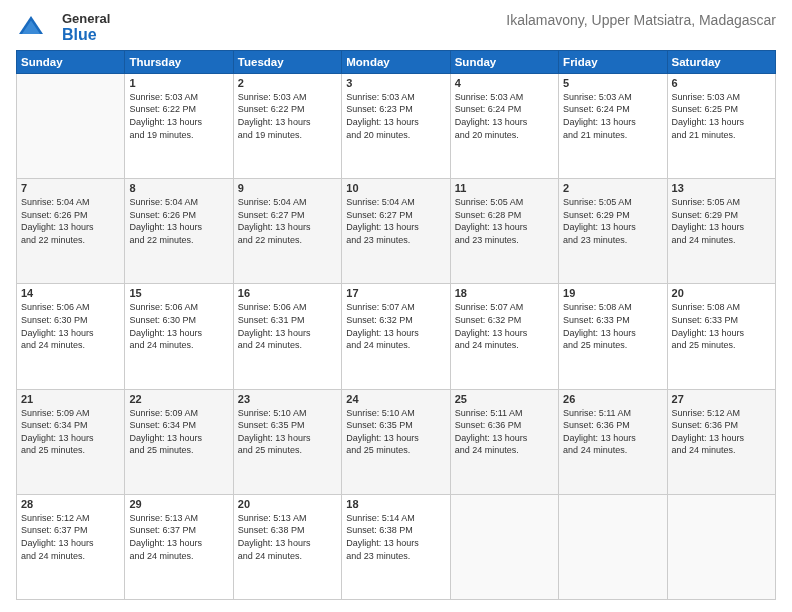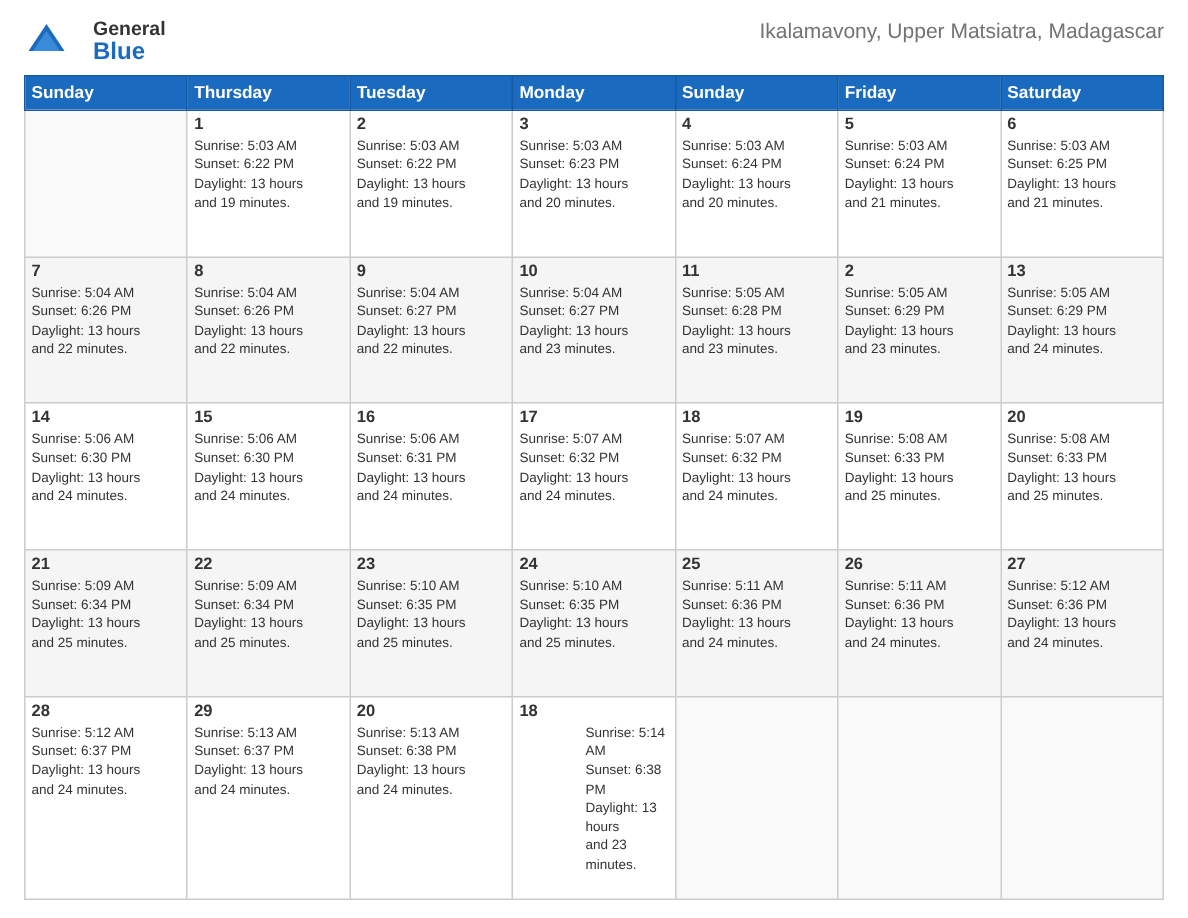--- a/index.html
+++ b/index.html
@@ -350,21 +350,21 @@
           </td>
           <td>
             <span class="day-num">20</span>
             <div class="day-info" style="white-space: pre-line;">Sunrise: 5:13 AM
 Sunset: 6:38 PM
 Daylight: 13 hours
 and 24 minutes.</div>
           </td>
           <td>
             <span class="day-num">18</span>
-            <div class="day-info" style="white-space: pre-line; margin-left: 44px;">Sunrise: 5:14 AM
+            <div class="day-info" style="white-space: pre-line;">Sunrise: 5:14 AM
 Sunset: 6:38 PM
 Daylight: 13 hours
 and 23 minutes.</div>
           </td>
           <td class="empty-cell"></td>
           <td class="empty-cell"></td>
           <td class="empty-cell"></td>
         </tr>
       </tbody>
   </table>

